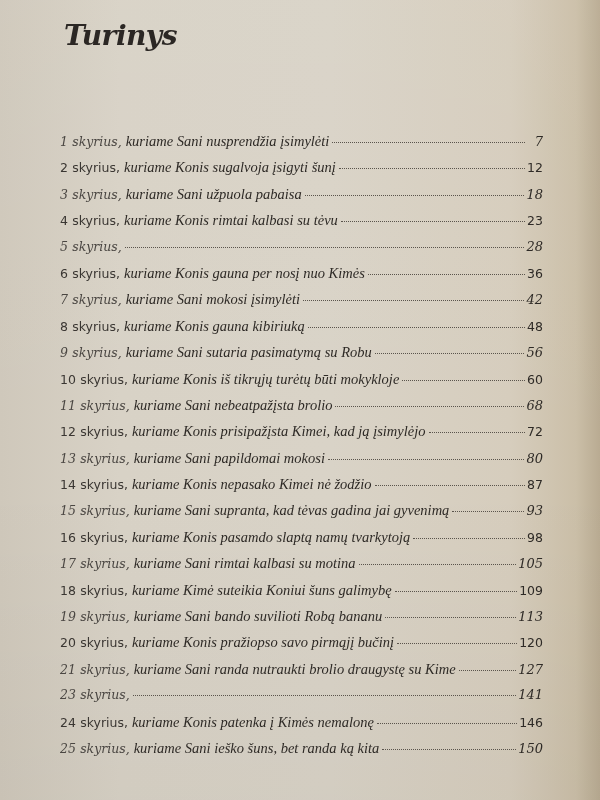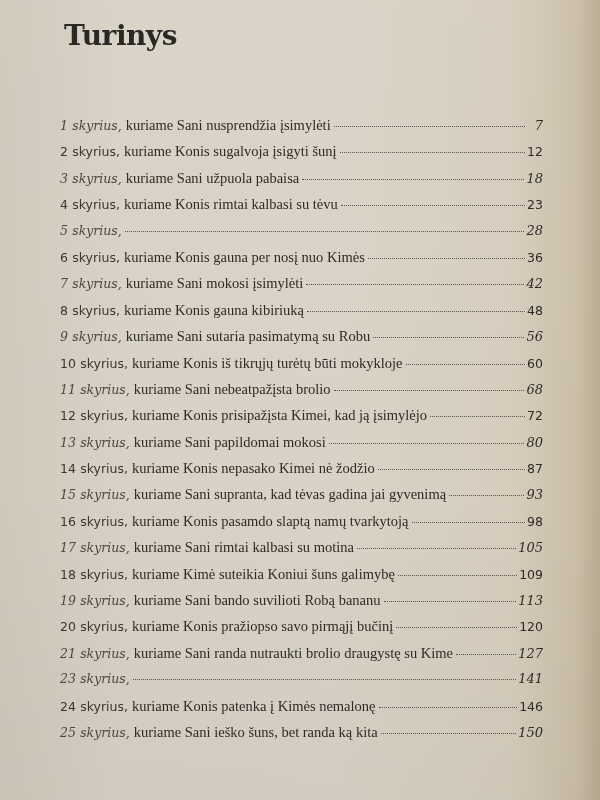--- a/index.html
+++ b/index.html
@@ -8,37 +8,37 @@
       background: linear-gradient(90deg, #cfc8bb 0%, #d8d2c6 20%, #d9d3c7 55%, #d6cdbd 85%, #cbbfa8 96%, #b9ab92 100%);
       font-family: "DejaVu Serif", serif;
       color: #2e2a26;
     }
     .page {
       position: absolute; left: 0; top: 0; width: 600px; height: 800px;
       background: linear-gradient(180deg, rgba(255,255,255,0.04) 0%, rgba(0,0,0,0.0) 60%, rgba(0,0,0,0.03) 100%);
     }
     .title {
       position: absolute; left: 64px; top: 0px;
-      font-family: "DejaVu Serif", serif; 
+      font-family: "DejaVu Serif", serif; font-style: italic;
       font-size: 28px; color: #2b2724; letter-spacing: -0.5px;
     }
     .toc {
-      position: absolute; left: 60px; top: 117px; width: 483px;
+      position: absolute; left: 60px; top: 133px; width: 483px;
       margin: 0; padding: 0; list-style: none;
     }
     .entry {
       display: flex; align-items: baseline;
       height: 26.4px; font-size: 13.4px; white-space: nowrap;
     }
     .ch { flex: 0 0 auto; }
     .ch .num, .ch .word { font-family: "DejaVu Sans", sans-serif; font-size: 12.5px; color: #3a3632; }
     .entry.italic .ch .num, .entry.italic .ch .word {
       font-family: "DejaVu Serif", serif; font-style: italic; color: #4a4642;
     }
-    .ttl { flex: 0 0 auto; padding-left: 4px; font-family: "Liberation Serif", serif; font-size: 14.5px; }
+    .ttl { flex: 0 0 auto; padding-left: 4px; font-family: "Liberation Serif", serif; font-size: 14.5px; font-style: italic; }
     .leader {
       flex: 1 1 auto; margin: 0 2px 0 3px;
       border-bottom: 1.5px dotted #5a544c; position: relative; top: -3px; min-width: 10px;
     }
     .pg { flex: 0 0 auto; min-width: 16px; text-align: right; font-family: "DejaVu Sans", sans-serif; font-size: 12.5px; }
     .entry.italic .pg { font-family: "DejaVu Serif", serif; font-style: italic; font-size: 13px; }
   </style>
 </head>
 <body>
 

